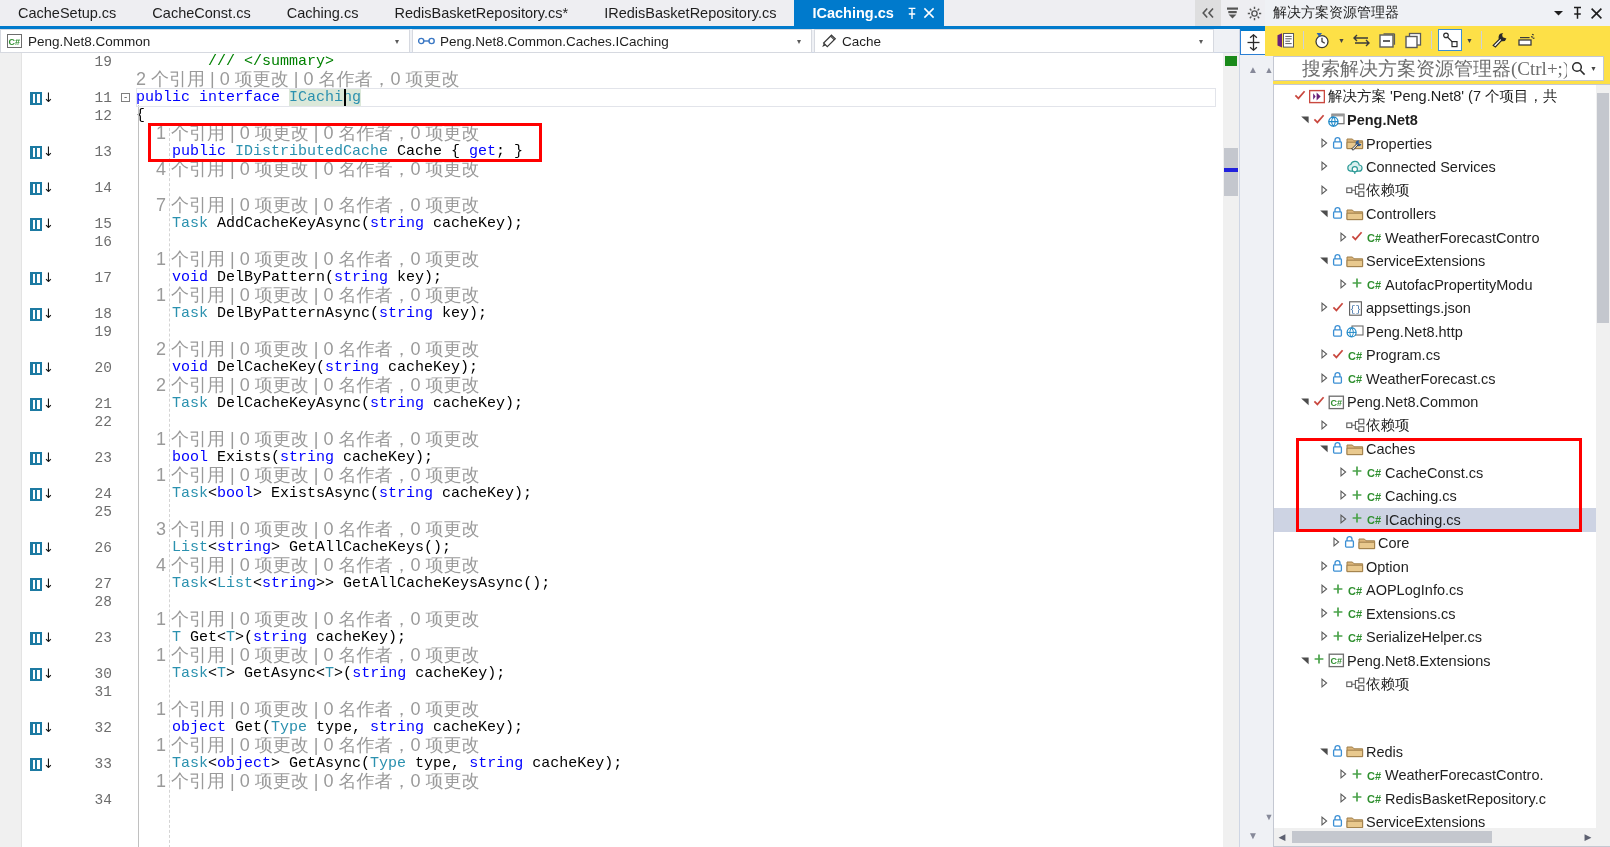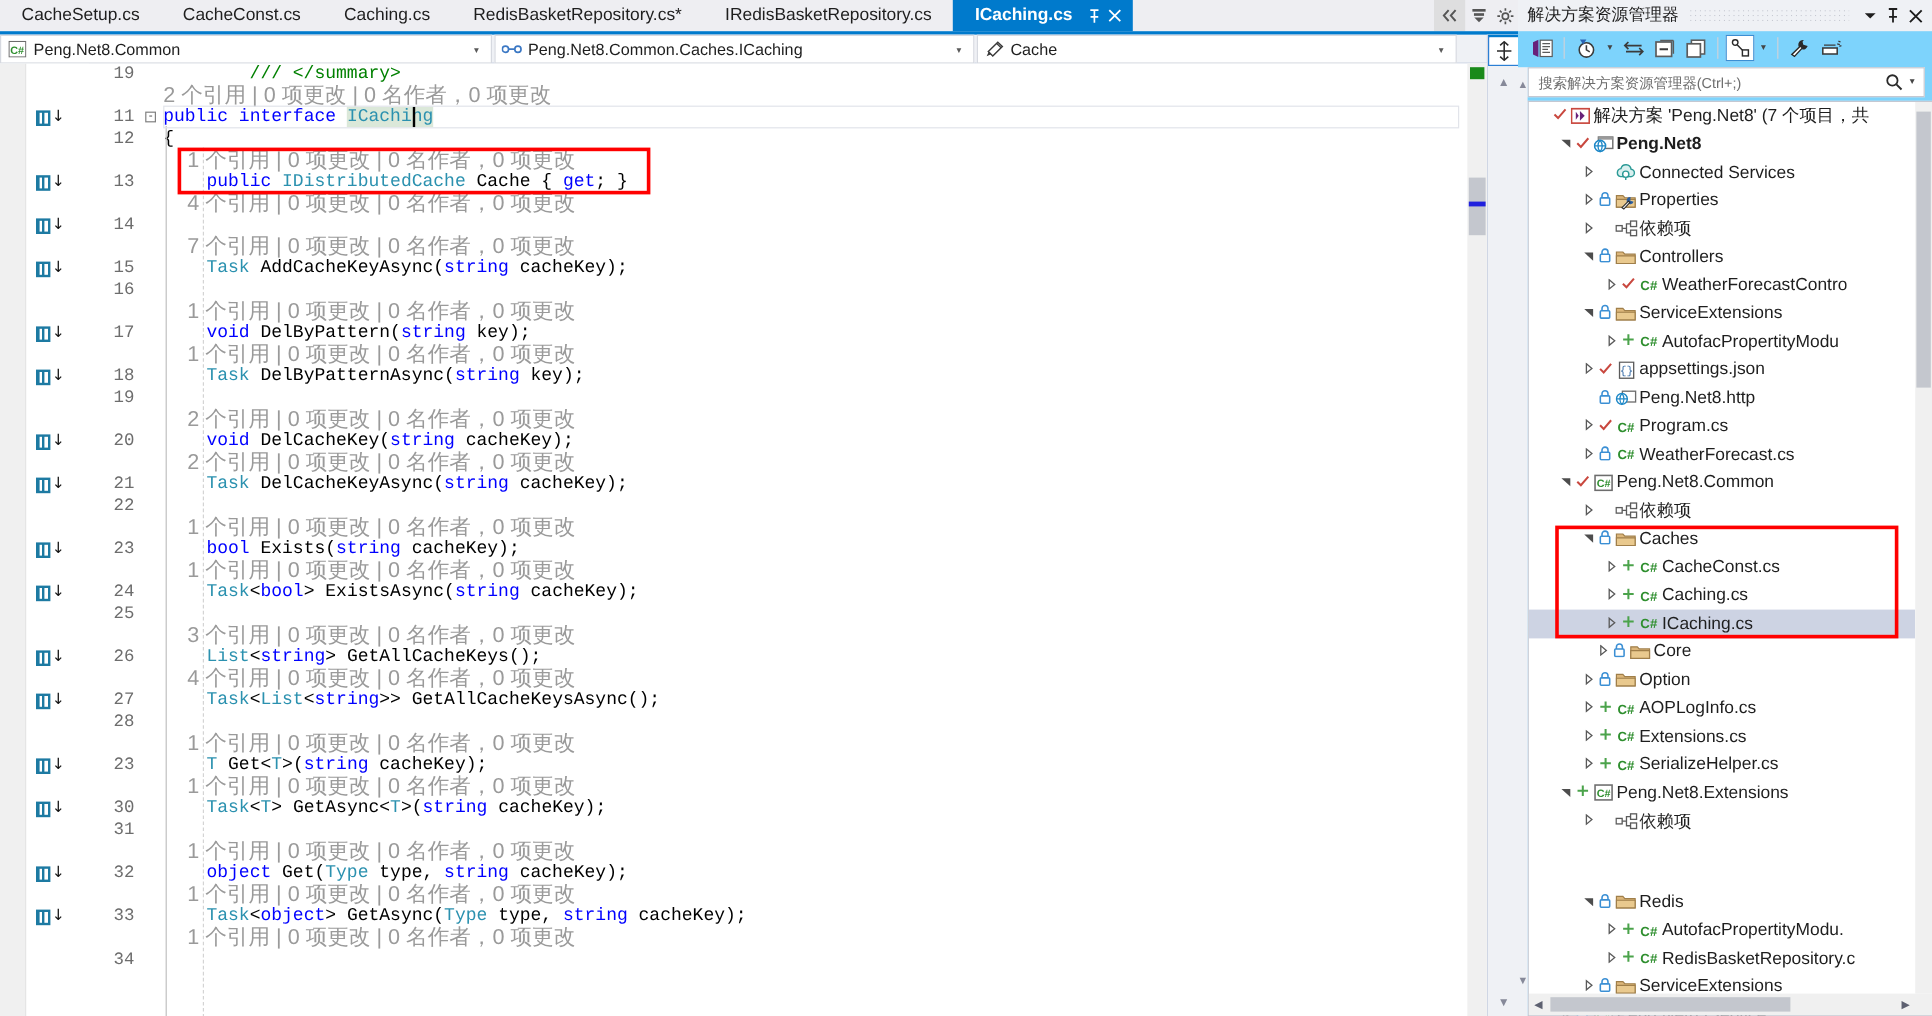--- a/index.html
+++ b/index.html
@@ -198,21 +198,21 @@
   }
   #ed-dn-arrow {
     position: absolute; bottom: 2px; left: 0; width: 26px; height: 20px;
     display: flex; align-items: center; justify-content: center;
     color: #868999; font-size: 10px;
   }
 
   
   #sol-pane {
     position: absolute; top: 0; left: 1265px; width: 345px; height: 847px;
-    background: #7dd3fc; display: flex; flex-direction: column;
+    background: #fde047; display: flex; flex-direction: column;
   }
   #sol-header {
     height: 26px; display: flex; align-items: center; padding: 0 4px 0 8px;
     background: #eff1f5;
   }
   #sol-title { font-size: 14px; color: #1e1e1e; white-space: nowrap; }
   #sol-dots {
     flex: 1; height: 10px; margin: 0 8px;
     background-image: radial-gradient(circle, #b9bcc6 0.6px, transparent 0.7px);
     background-size: 4px 4px; background-position: 0 3px;
@@ -231,23 +231,24 @@
   }
   .tb-btn.boxed { border: 1px solid #3b8fd4; background: #ffffff; }
   .tb-sep { width: 1px; height: 18px; background: #cdd1da; margin: 0 4px; }
   .tb-caret { font-size: 7px; color: #444; width: 11px; display:flex; align-items:center; justify-content:center;}
   #sol-search {
     height: 25px; margin: 2px 6px 3px 8px; background: #ffffff;
     border: 1px solid #c4c8d2; display: flex; align-items: center;
     padding: 0 4px 0 6px;
   }
   #sol-search input {
-    flex: 1; border: none; outline: none; font-size: 12px;
-    color: #6d6d6d; font-family: Liberation Sans, sans-serif;
+    flex: 1; border: none; outline: none; font-size: 19px;
+    color: #6d6d6d; font-family: Liberation Serif, serif;
     background: transparent;
+    margin-left: 20px;
   }
   #sol-search input::placeholder { color: #6d6d6d; }
   #sol-tree-wrap {
     flex: 1; position: relative; margin: 0 0 0 8px;
     background: #ffffff; border: 1px solid #c4c8d2; border-right: none;
     overflow: hidden;
   }
   #sol-tree { position: absolute; top: 0; left: 0; right: 14px; bottom: 0; overflow: hidden; }
   .tnode {
     position: relative; height: 23.5px; display: flex; align-items: center;
@@ -685,47 +686,47 @@
                 <circle cx="5.4" cy="8.6" r="4.6" fill="#ffffff" stroke="#1e88c7" stroke-width="1.3"></circle>
                 <path d="M0.8 8.6 H10 M5.4 4 c2.4 2.6 2.4 6.6 0 9.2 c-2.4 -2.6 -2.4 -6.6 0 -9.2" fill="none" stroke="#1e88c7" stroke-width="1.1"></path>
               </svg>
             </span>
             <span class="tlabel">Peng.Net8</span>
           </div>
           <div class="tnode" style="padding-left: 42px;">
             <span class="twist"><svg width="10" height="10" viewBox="0 0 10 10">
                 <path d="M3 1.2 L7.6 5 L3 8.8 Z" fill="none" stroke="#5a5a5a" stroke-width="1.1"></path>
               </svg></span>
+            <span class="tstatus"><svg width="11" height="13" viewBox="0 0 11 13">
+                <path d="M3 6 V4.1 a2.5 2.5 0 0 1 5 0 V6" fill="none" stroke="#3b8fd4" stroke-width="1.3"></path>
+                <rect x="1.6" y="5.9" width="7.8" height="6.2" rx="0.8" fill="#ffffff" stroke="#3b8fd4" stroke-width="1.3"></rect>
+              </svg></span>
+            <span class="ticon">
+              <svg width="18" height="15" viewBox="0 0 18 15">
+                <path d="M1 3 H6.4 L8 4.8 H16.6 V12.6 H1 Z" fill="#dcb67a" stroke="#a07f4a" stroke-width="1"></path>
+                <path d="M1 6.2 H16.6 V12.6 H1 Z" fill="#e9c98e" stroke="#a07f4a" stroke-width="1"></path>
+                <path d="M12.8 4.2 a3 3 0 1 0 2.6 4 l-2.8 -0.9 z" fill="#2a5d9e"></path>
+                <path d="M11 7.6 L5.6 13 L7.2 14.2 L12.2 8.8 Z" fill="#e6e6e6" stroke="#2a2a2a" stroke-width="0.9"></path>
+              </svg>
+            </span>
+            <span class="tlabel">Properties</span>
+          </div>
+          <div class="tnode" style="padding-left: 42px;">
+            <span class="twist"><svg width="10" height="10" viewBox="0 0 10 10">
+                <path d="M3 1.2 L7.6 5 L3 8.8 Z" fill="none" stroke="#5a5a5a" stroke-width="1.1"></path>
+              </svg></span>
             <span class="tstatus"></span>
             <span class="ticon">
               <svg width="19" height="15" viewBox="0 0 19 15">
                 <path d="M4.5 11.2 a3.4 3.4 0 0 1 0.3 -6.7 a4.3 4.3 0 0 1 8.4 0.5 a3.1 3.1 0 0 1 -0.6 6.2 Z" fill="#d9f0ef" stroke="#2c9a96" stroke-width="1.2"></path>
                 <circle cx="8.8" cy="9.2" r="2.6" fill="#ffffff" stroke="#2c9a96" stroke-width="1.2"></circle>
                 <path d="M8.8 11.8 V14" stroke="#2c9a96" stroke-width="1.2"></path>
               </svg>
             </span>
             <span class="tlabel">Connected Services</span>
-          </div>
-          <div class="tnode" style="padding-left: 42px;">
-            <span class="twist"><svg width="10" height="10" viewBox="0 0 10 10">
-                <path d="M3 1.2 L7.6 5 L3 8.8 Z" fill="none" stroke="#5a5a5a" stroke-width="1.1"></path>
-              </svg></span>
-            <span class="tstatus"><svg width="11" height="13" viewBox="0 0 11 13">
-                <path d="M3 6 V4.1 a2.5 2.5 0 0 1 5 0 V6" fill="none" stroke="#3b8fd4" stroke-width="1.3"></path>
-                <rect x="1.6" y="5.9" width="7.8" height="6.2" rx="0.8" fill="#ffffff" stroke="#3b8fd4" stroke-width="1.3"></rect>
-              </svg></span>
-            <span class="ticon">
-              <svg width="18" height="15" viewBox="0 0 18 15">
-                <path d="M1 3 H6.4 L8 4.8 H16.6 V12.6 H1 Z" fill="#dcb67a" stroke="#a07f4a" stroke-width="1"></path>
-                <path d="M1 6.2 H16.6 V12.6 H1 Z" fill="#e9c98e" stroke="#a07f4a" stroke-width="1"></path>
-                <path d="M12.8 4.2 a3 3 0 1 0 2.6 4 l-2.8 -0.9 z" fill="#2a5d9e"></path>
-                <path d="M11 7.6 L5.6 13 L7.2 14.2 L12.2 8.8 Z" fill="#e6e6e6" stroke="#2a2a2a" stroke-width="0.9"></path>
-              </svg>
-            </span>
-            <span class="tlabel">Properties</span>
           </div>
           <div class="tnode" style="padding-left: 42px;">
             <span class="twist"><svg width="10" height="10" viewBox="0 0 10 10">
                 <path d="M3 1.2 L7.6 5 L3 8.8 Z" fill="none" stroke="#5a5a5a" stroke-width="1.1"></path>
               </svg></span>
             <span class="tstatus"></span>
             <span class="ticon">
               <svg width="19" height="15" viewBox="0 0 19 15">
                 <rect x="0.8" y="5" width="5" height="4.6" fill="#ffffff" stroke="#5b5b5b" stroke-width="1.1"></rect>
                 <rect x="12.8" y="1.2" width="5" height="4.6" fill="#ffffff" stroke="#5b5b5b" stroke-width="1.1"></rect>
@@ -1067,21 +1068,21 @@
                 <path d="M3 1.2 L7.6 5 L3 8.8 Z" fill="none" stroke="#5a5a5a" stroke-width="1.1"></path>
               </svg></span>
             <span class="tstatus"><svg width="12" height="12" viewBox="0 0 12 12">
                 <path d="M6 1.6 V10.4 M1.6 6 H10.4" stroke="#4ba34b" stroke-width="1.7"></path>
               </svg></span>
             <span class="ticon">
               <svg width="18" height="15" viewBox="0 0 18 15">
                 <text x="9" y="11.6" font-size="11" font-family="Liberation Sans" fill="#2f8f2f" text-anchor="middle" font-weight="bold">C#</text>
               </svg>
             </span>
-            <span class="tlabel">AutofacPropertityModu.</span>
+            <span class="tlabel">WeatherForecastContro.</span>
           </div>
           <div class="tnode" style="padding-left: 61px;">
             <span class="twist"><svg width="10" height="10" viewBox="0 0 10 10">
                 <path d="M3 1.2 L7.6 5 L3 8.8 Z" fill="none" stroke="#5a5a5a" stroke-width="1.1"></path>
               </svg></span>
             <span class="tstatus"><svg width="12" height="12" viewBox="0 0 12 12">
                 <path d="M6 1.6 V10.4 M1.6 6 H10.4" stroke="#4ba34b" stroke-width="1.7"></path>
               </svg></span>
             <span class="ticon">
               <svg width="18" height="15" viewBox="0 0 18 15">

